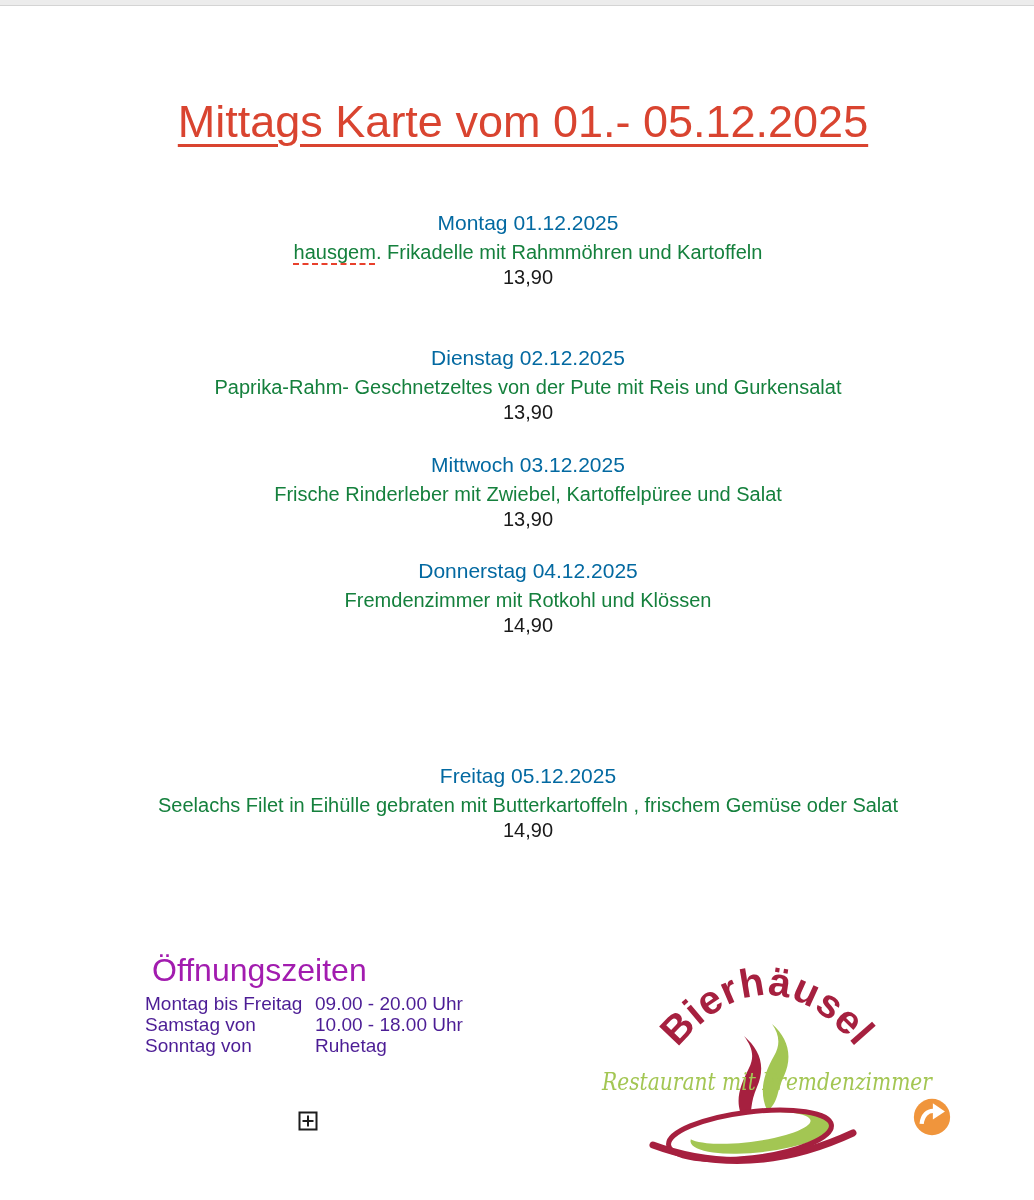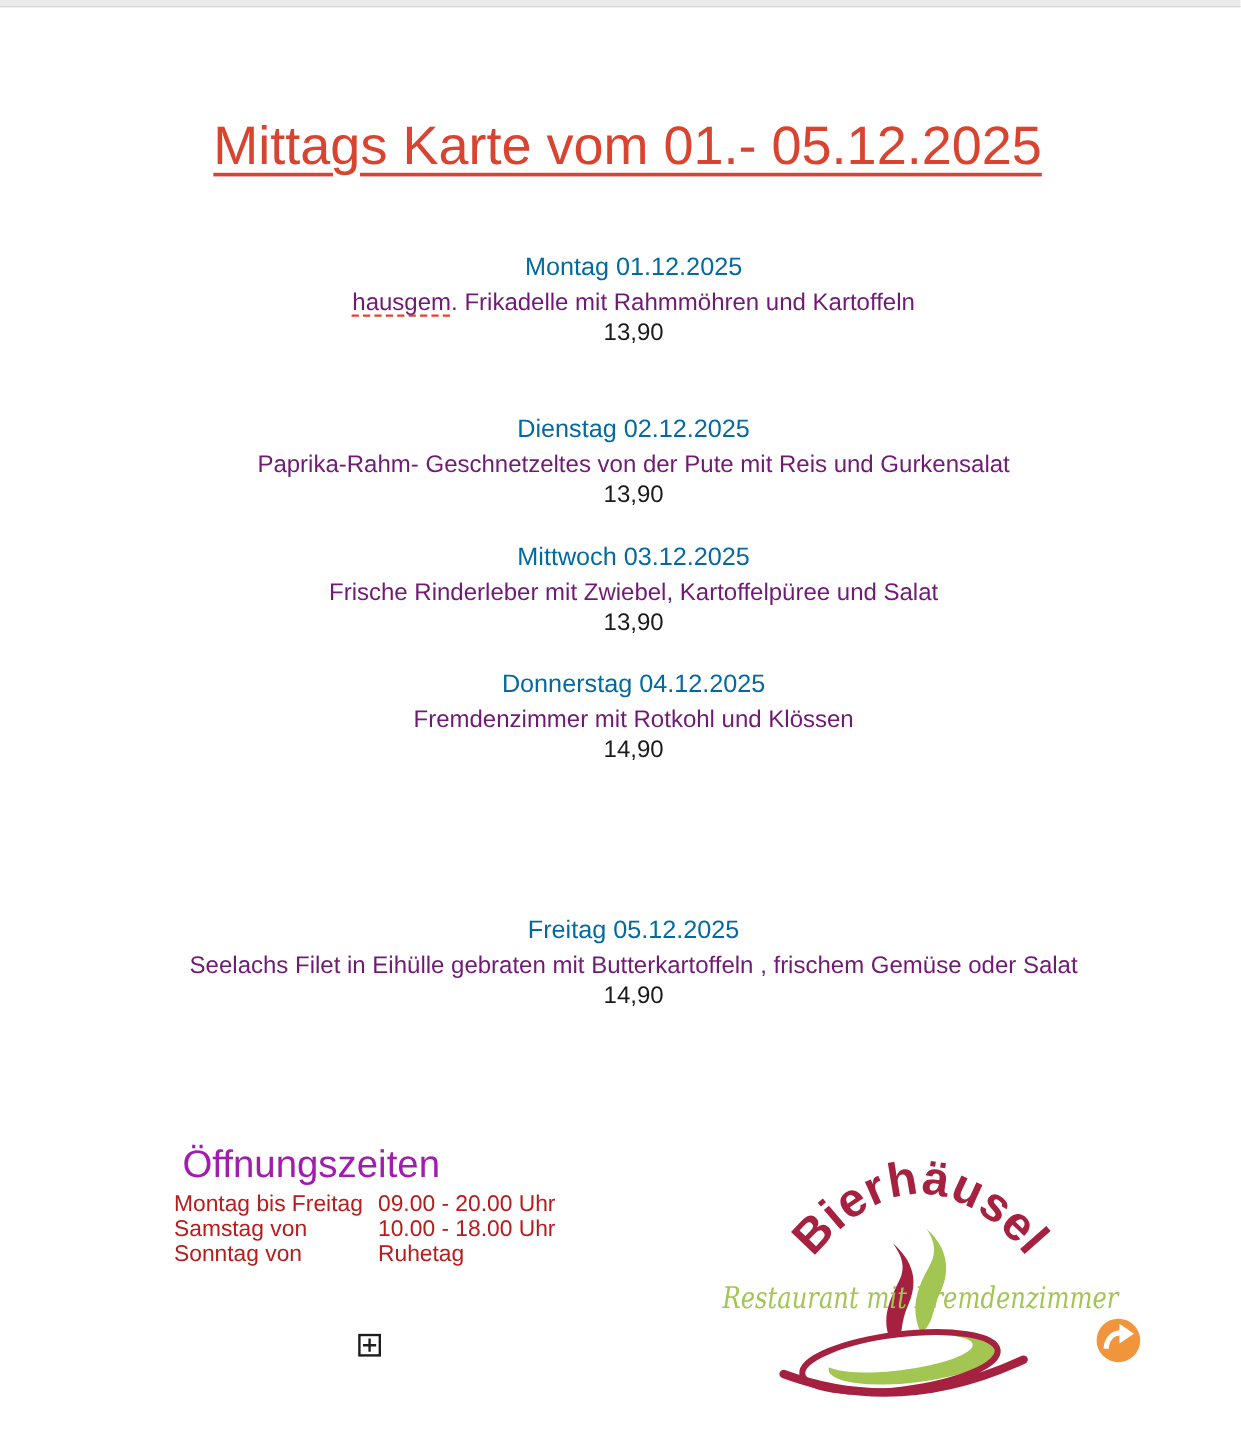--- a/index.html
+++ b/index.html
@@ -23,38 +23,38 @@
     font-size: 45px; line-height: 1.15;
     color: #D94430;
     text-decoration: underline;
     text-decoration-thickness: 3px;
     text-underline-offset: 7px;
     padding-left: 12px;
   }
   .day-section .day-heading {
     font-size: 21px; line-height: 34px; color: #0369a1;
   }
-  .day-section .dish-line { font-size: 20px; line-height: 25px; color: #701a75; }
+  .day-section .dish-line { font-size: 20px; line-height: 25px; color: #15803d; }
   .day-section .price-line { font-size: 20px; line-height: 25px; color: #1a1a1a; }
   .sec-0 { top: 206px; }
   .sec-1 { top: 341px; }
   .sec-2 { top: 448px; }
   .sec-3 { top: 554px; }
   .sec-4 { top: 711px; margin-top: 48px; }
   .spellchecked {
     text-decoration: underline;
     text-decoration-style: dashed;
     text-decoration-color: #e8402c;
     text-decoration-thickness: 2px;
     text-underline-offset: 4px;
   }
   .hours-block { position: absolute; left: 145px; top: 950px; width: 420px; }
   .hours-heading { font-size: 32px; line-height: 40px; margin-left: 7px; color: #a21caf; }
   .hours-rows { margin-top: 3px; }
-  .hours-row { display: flex; font-size: 19px; line-height: 21px; color: #b91c1c; }
+  .hours-row { display: flex; font-size: 19px; line-height: 21px; color: #4c1d95; }
   .hours-label { width: 170px; flex: none; }
   .anchor-icon {
     position: absolute; left: 298px; top: 1111px;
     width: 20px; height: 20px;
   }
   .logo-box { position: absolute; left: 595px; top: 963px; width: 345px; height: 202px; }
   .forward-btn {
     position: absolute; left: 913px; top: 1098px;
     width: 38px; height: 38px; border-radius: 50%;
     border: none; padding: 0; cursor: pointer; background: transparent;

